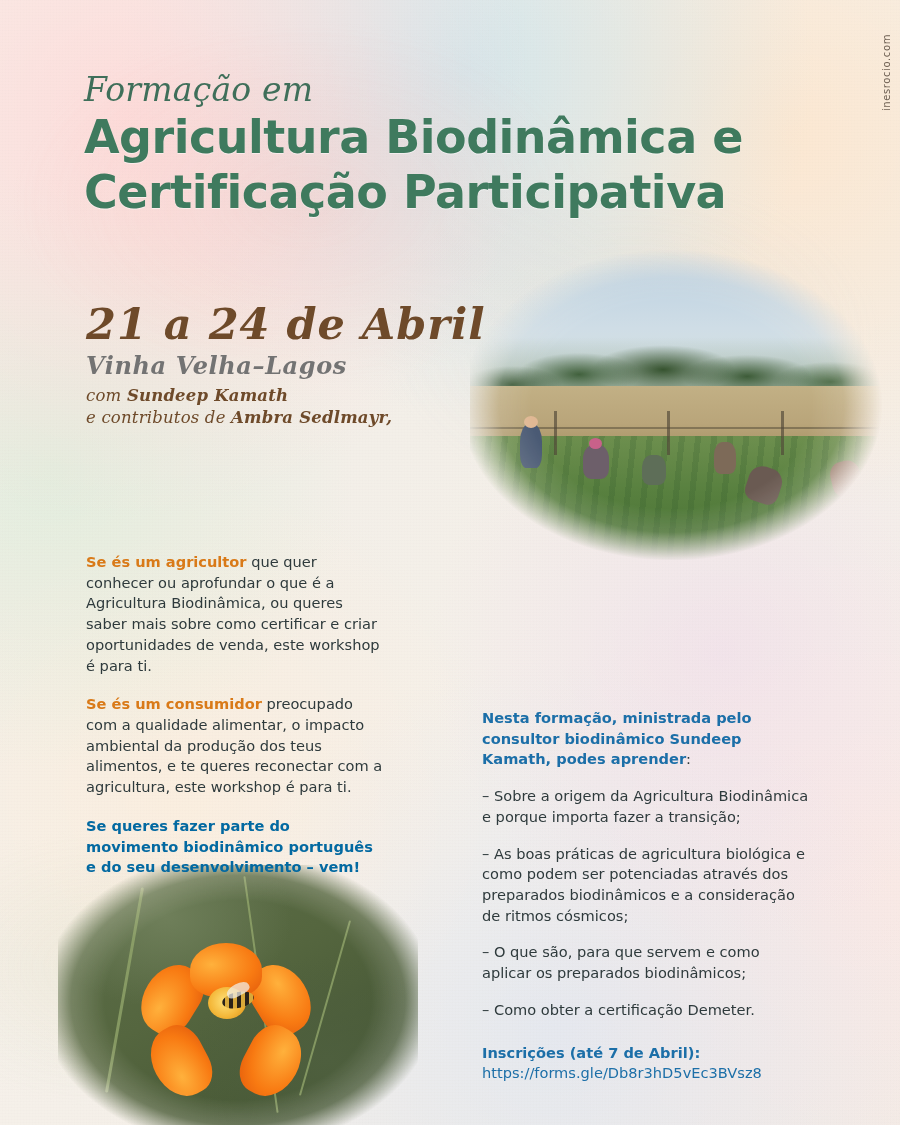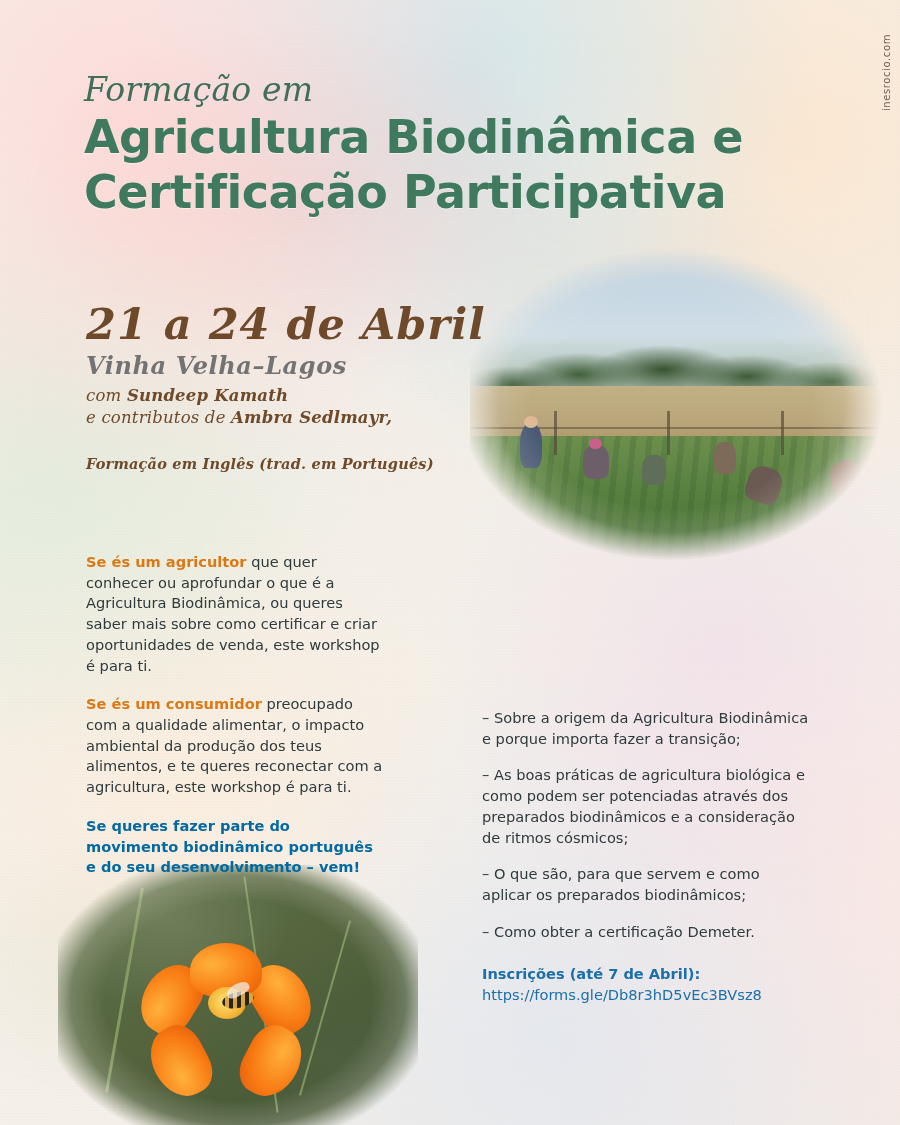--- a/index.html
+++ b/index.html
@@ -337,21 +337,20 @@
   <div class="date-block">
     <div class="date-line">21 a 24 de Abril</div>
     <div class="place-line">Vinha Velha–Lagos</div>
   </div>
 
   <div class="with-block">
     <span class="lead">com </span><span>Sundeep Kamath</span><br>
     <span class="lead">e contributos de </span><span>Ambra Sedlmayr,</span><br>
   </div>
 
-  <div class="lang-line">Formação em Inglês (trad. em Português)</div>
 
   <div class="photo-field">
     <div class="frame">
       <div class="ph-sky"></div>
       <div class="ph-trees"></div>
       <div class="ph-hill"></div>
       <div class="ph-green"></div>
       <div class="ph-fence"></div>
       <div class="ph-post" style="left:20%"></div>
       <div class="ph-post" style="left:47%"></div>
@@ -390,20 +389,23 @@
     <p>
       <span class="hl-orange">Se és um agricultor</span><span> que quer conhecer ou aprofundar o que é a Agricultura Biodinâmica, ou queres saber mais sobre como certificar e criar oportunidades de venda, este workshop é para ti.</span>
     </p>
     <p>
       <span class="hl-orange">Se és um consumidor</span><span> preocupado com a qualidade alimentar, o impacto ambiental da produção dos teus alimentos, e te queres reconectar com a agricultura, este workshop é para ti.</span>
     </p>
     <p class="block-orange">Se queres fazer parte do movimento biodinâmico português e do seu desenvolvimento – vem!</p>
   </div>
 
   <div class="col-right">
+    <p>
+      <span class="lead-blue">Nesta formação, ministrada pelo consultor biodinâmico Sundeep Kamath, podes aprender</span><span>:</span>
+    </p>
     <p>– Sobre a origem da Agricultura Biodinâmica e porque importa fazer a transição;</p>
     <p>– As boas práticas de agricultura biológica e como podem ser potenciadas através dos preparados biodinâmicos e a consideração de ritmos cósmicos;</p>
     <p>– O que são, para que servem e como aplicar os preparados biodinâmicos;</p>
     <p>– Como obter a certificação Demeter.</p>
 
     <p style="margin-top:22px;">
       <span class="sign-label">Inscrições (até 7 de Abril)</span><span class="sign-label">:</span><br>
       <a class="sign-link" href="#">https://forms.gle/Db8r3hD5vEc3BVsz8</a>
     </p>
   </div>

